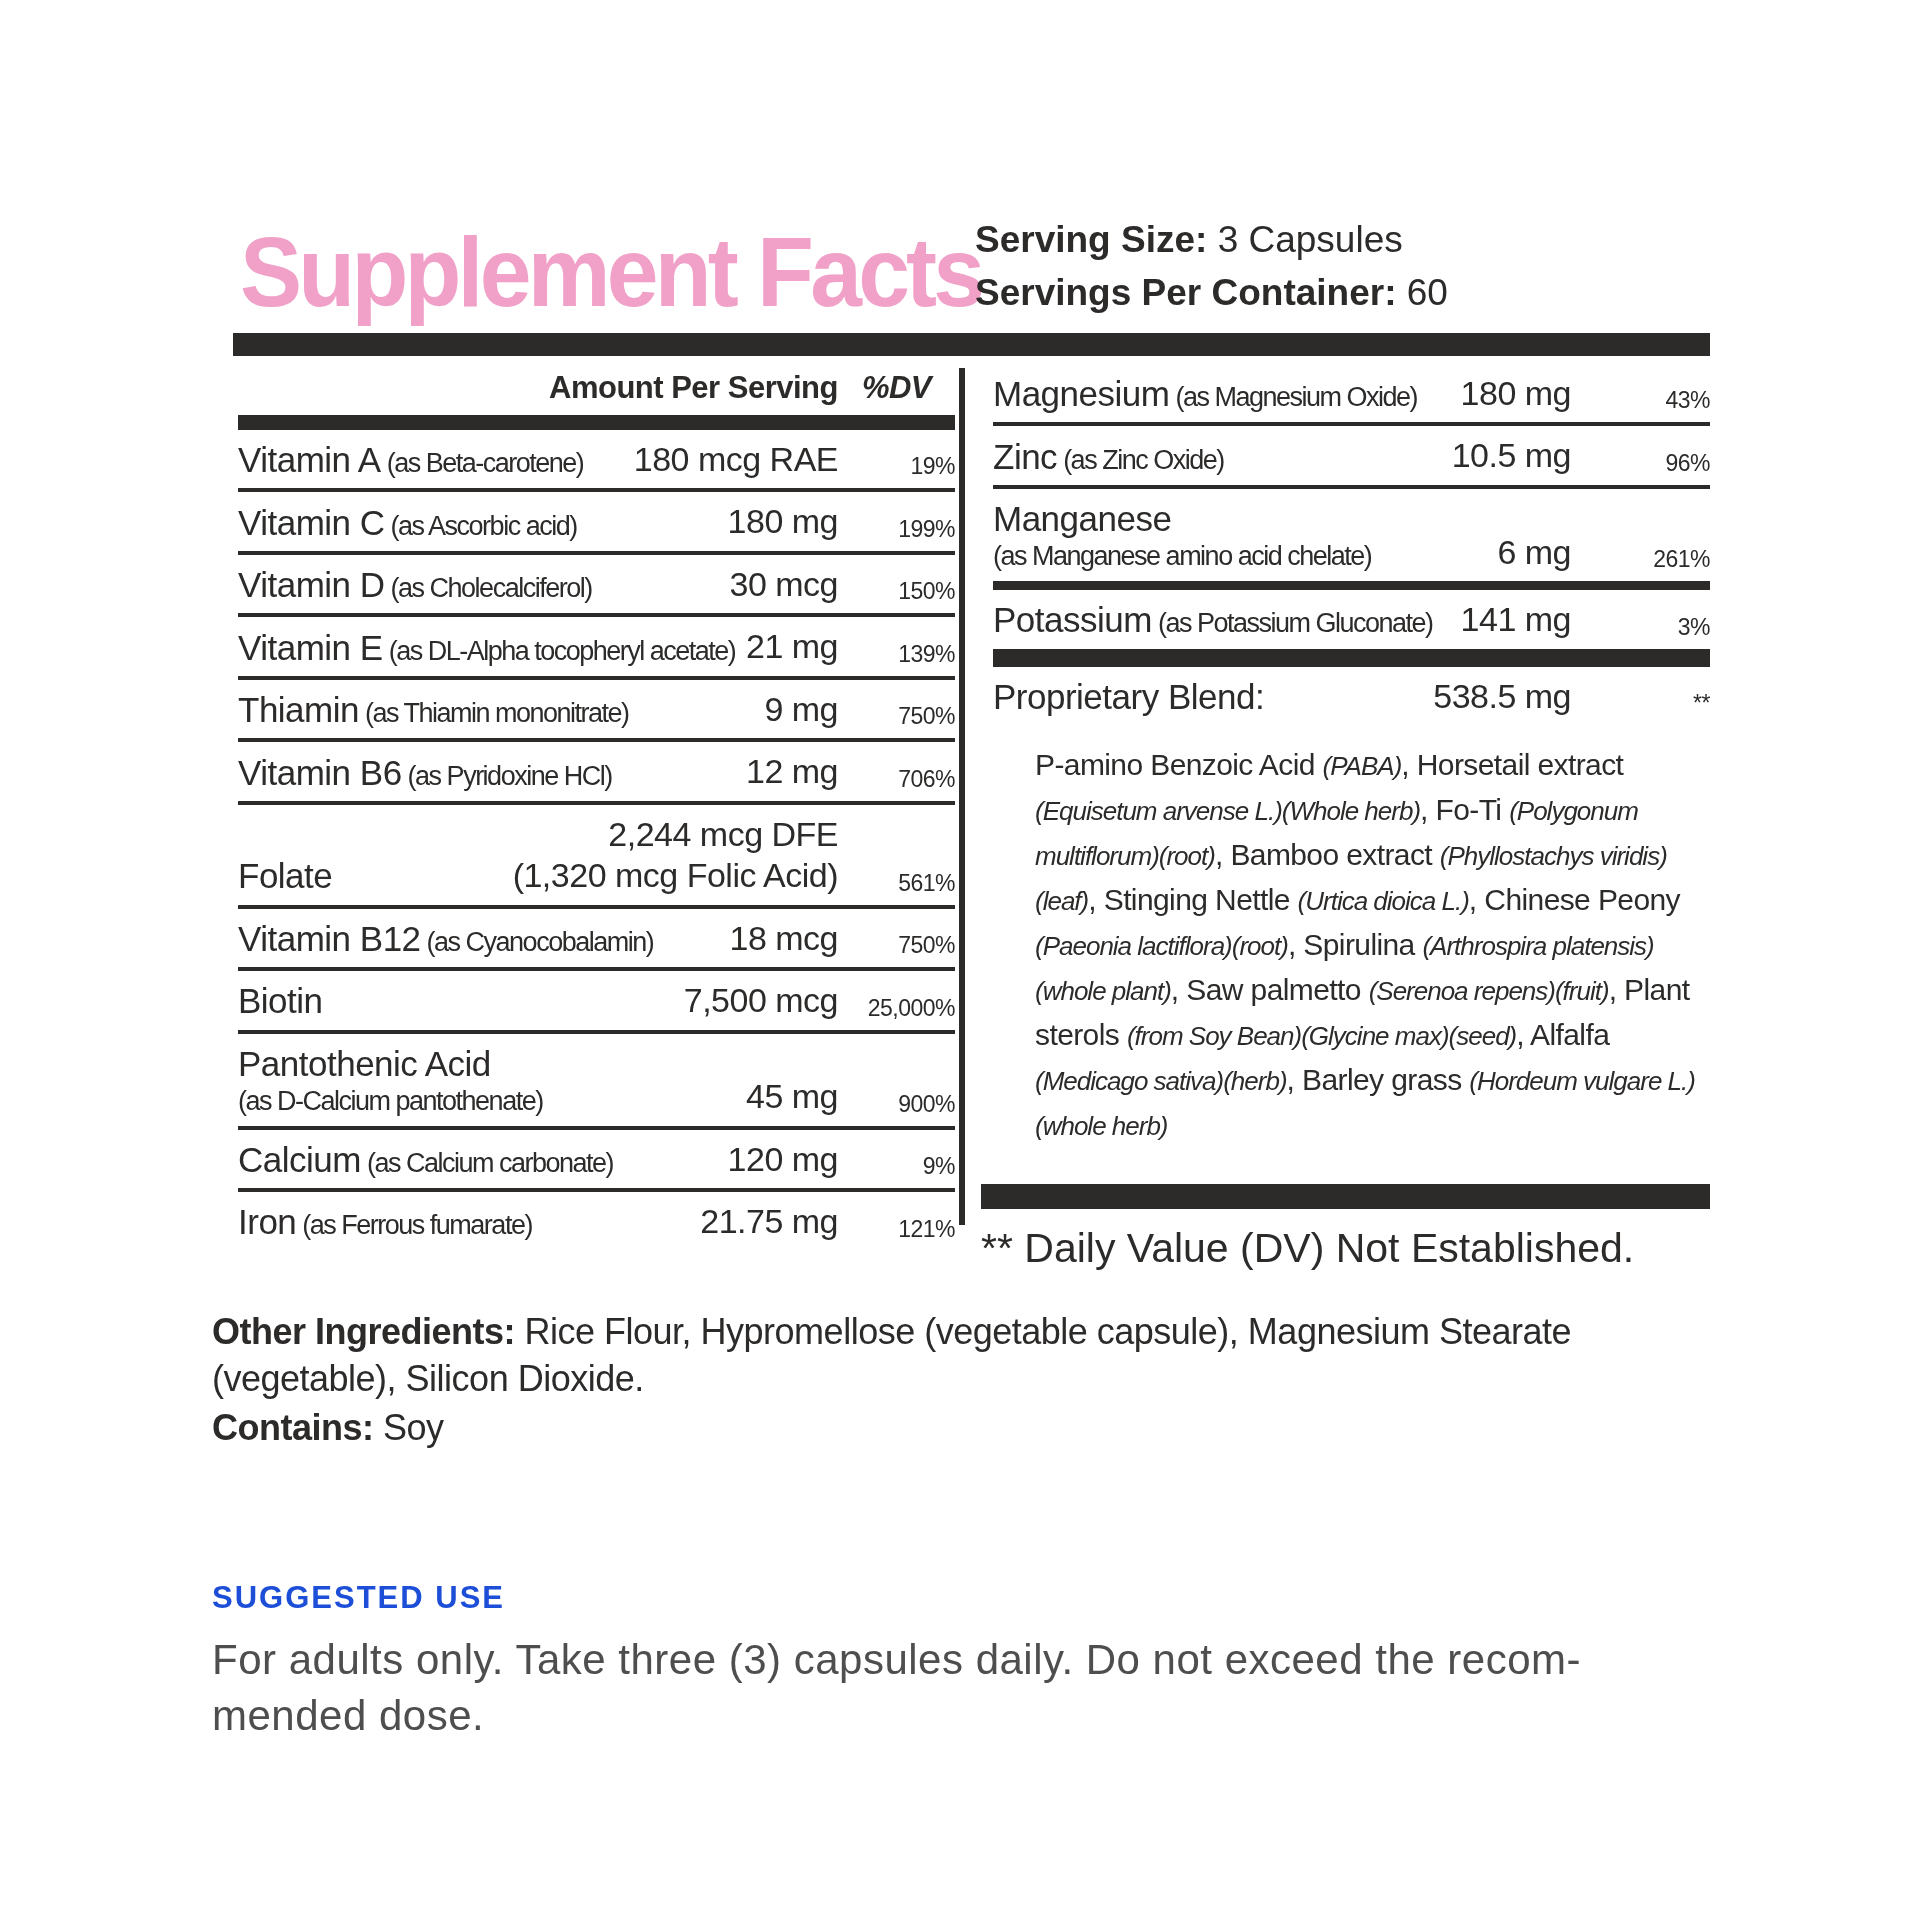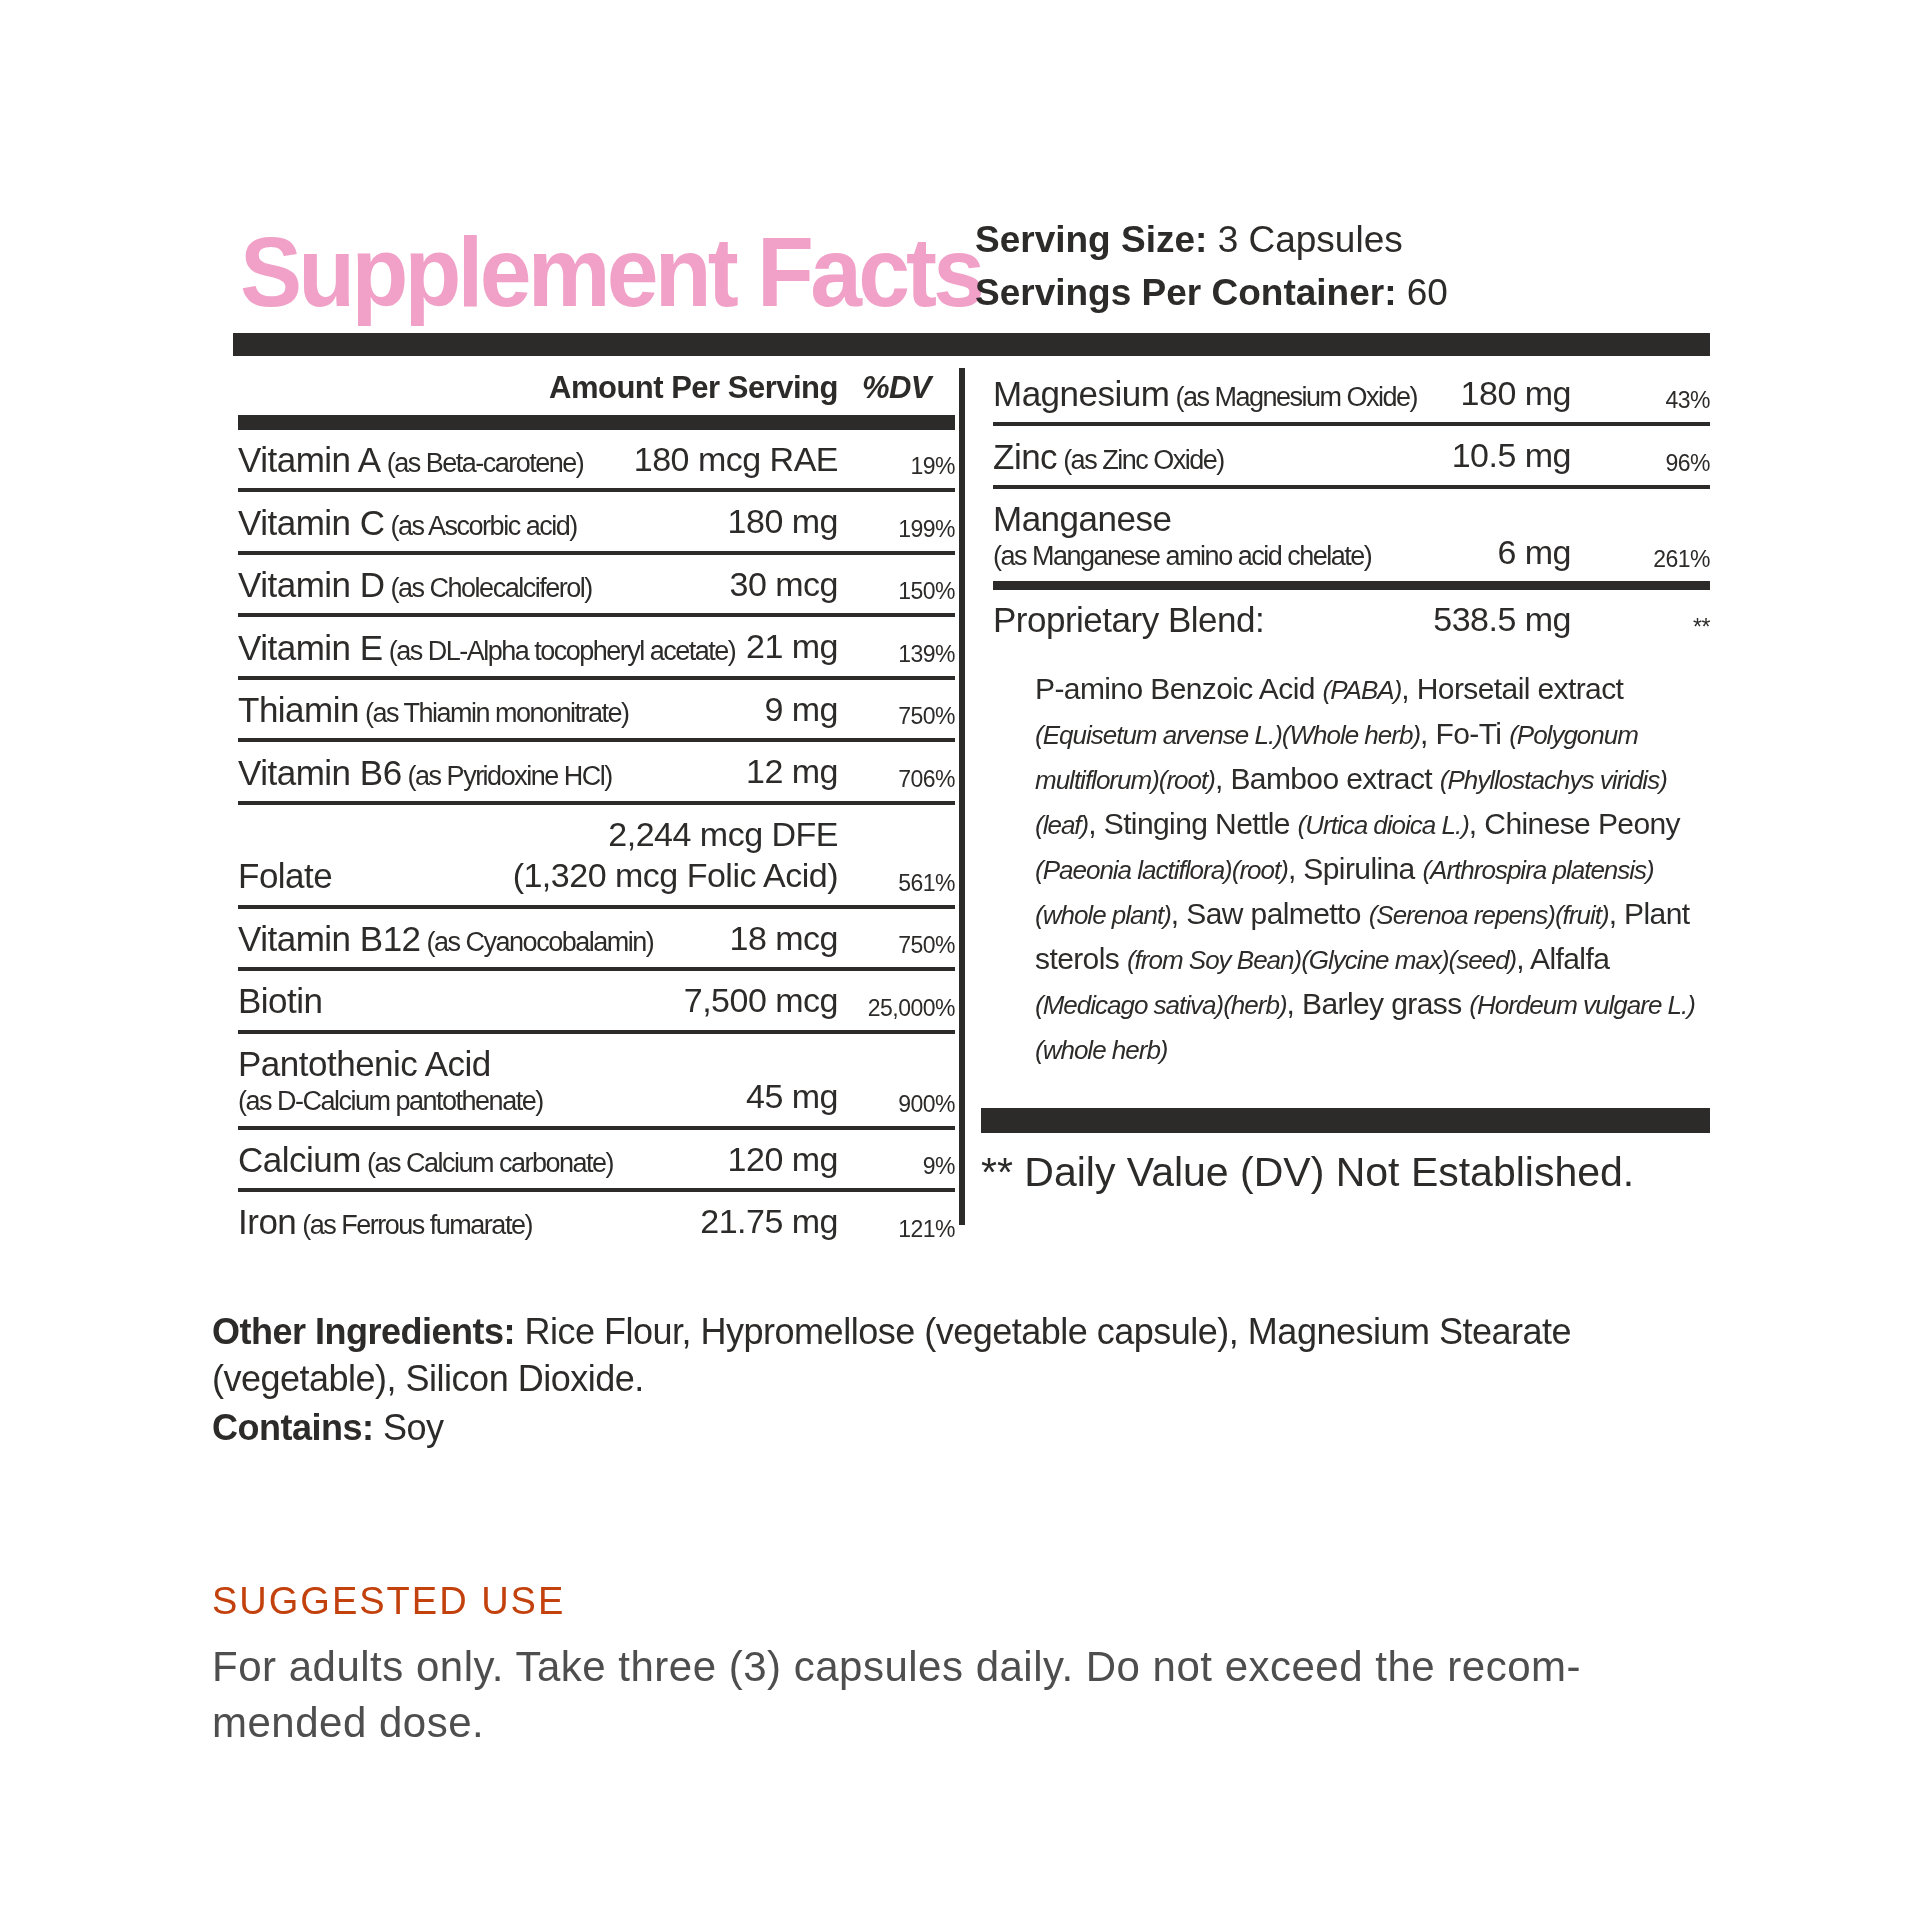--- a/index.html
+++ b/index.html
@@ -45,21 +45,21 @@
 
   .blend { margin-top:18px; padding-left:42px; font-size:30px; line-height:43px; letter-spacing:-0.6px; }
   .blend i { font-size:26px; letter-spacing:-1px; font-style:italic; }
   .endbar { margin-top:36px; margin-left:-12px; height:25px; background:#2d2b2a; }
   .footnote { margin-top:16px; margin-left:-12px; font-size:41px; letter-spacing:0; }
 
   .other { position:absolute; left:212px; top:1309px; width:1406px; font-size:36px; line-height:1.3; letter-spacing:-0.5px; }
   .other .contains-line { margin-top:2px; }
 
   .suse { position:absolute; left:212px; top:1580px; width:1386px; color:#4e4e4e; }
-  .suse-head { font-size:38px; font-weight:normal; letter-spacing:2px; color:#c2410c; }
+  .suse-head { font-size:31px; font-weight:bold; letter-spacing:2px; color:#1d4ed8; }
   .suse-body { margin-top:16px; font-size:42px; line-height:1.33; white-space:pre-line; letter-spacing:0.5px; }
 </style>
 </head>
 <body>
 
 <div class="sheet">
 
   <div class="title">Supplement Facts</div>
 
   <div class="serving">
@@ -214,20 +214,29 @@
         <div class="frow sep-medium">
           <div class="fname">
             <div class="nline"><span class="nm">Manganese</span></div>
             <div class="formb">(as Manganese amino acid chelate)</div>
           </div>
           <div class="famt">
             <div class="aline">6 mg</div>
           </div>
           <div class="fdv">261%</div>
         </div>
+        <div class="frow sep-thick">
+          <div class="fname">
+            <div class="nline"><span class="nm">Potassium</span><span class="form">&nbsp;(as Potassium Gluconate)</span></div>
+          </div>
+          <div class="famt">
+            <div class="aline">141 mg</div>
+          </div>
+          <div class="fdv">3%</div>
+        </div>
         <div class="frow sep-none">
           <div class="fname">
             <div class="nline"><span class="nm">Proprietary Blend:</span></div>
           </div>
           <div class="famt">
             <div class="aline">538.5 mg</div>
           </div>
           <div class="fdv">**</div>
         </div>
       </div>

